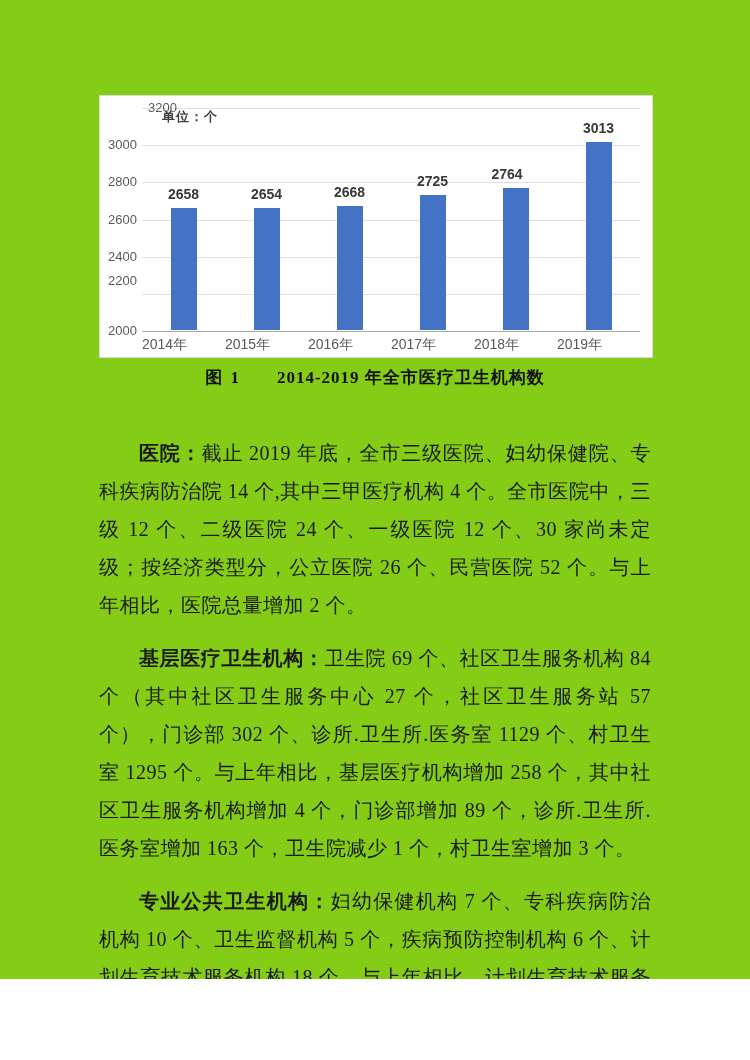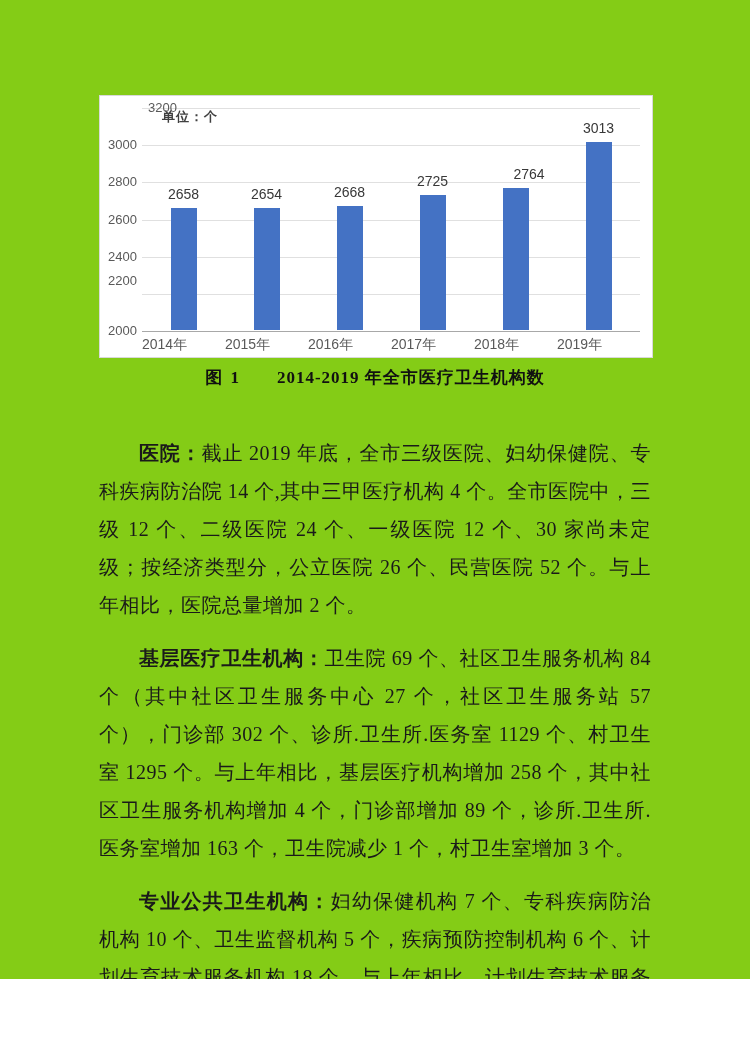--- a/index.html
+++ b/index.html
@@ -40,21 +40,21 @@
   .ylab{
     position:absolute;left:2px;width:35px;
     text-align:right;
     font-size:13px;color:#595959;line-height:16px;
   }
   .bar{
     position:absolute;bottom:1px;width:26px;
   }
   .bar-value{
     position:absolute;width:64px;text-align:center;
-    font-size:14px;font-weight:400;color:#383838;
+    font-size:14px;font-weight:700;color:#383838;
   }
   .xaxis{
     position:absolute;left:42px;top:239px;width:498px;height:20px;
     display:flex;
   }
   .xlab{
     flex:1;text-align:left;
     font-size:14px;color:#595959;line-height:18px;
   }
 
@@ -104,21 +104,21 @@
         <div class="gridline baseline" style="top: 223px;"></div>
         <div class="bar" style="left: 28.5px; height: 122.278px; background: rgb(68, 114, 196);"></div>
         <div class="bar-value" style="left: 9.5px; bottom: 129.278px;">2658</div>
         <div class="bar" style="left: 111.5px; height: 121.535px; background: rgb(68, 114, 196);"></div>
         <div class="bar-value" style="left: 92.5px; bottom: 128.535px;">2654</div>
         <div class="bar" style="left: 194.5px; height: 124.137px; background: rgb(68, 114, 196);"></div>
         <div class="bar-value" style="left: 175.5px; bottom: 131.137px;">2668</div>
         <div class="bar" style="left: 277.5px; height: 134.729px; background: rgb(68, 114, 196);"></div>
         <div class="bar-value" style="left: 258.5px; bottom: 141.729px;">2725</div>
         <div class="bar" style="left: 360.5px; height: 141.977px; background: rgb(68, 114, 196);"></div>
-        <div class="bar-value" style="left: 355px; bottom: 148.977px;">2764</div>
+        <div class="bar-value" style="left: 333px; bottom: 148.977px;">2764</div>
         <div class="bar" style="left: 443.5px; height: 188.249px; background: rgb(68, 114, 196);"></div>
         <div class="bar-value" style="left: 424.5px; bottom: 195.249px;">3013</div>
       </div>
     <div>
         <div class="ylab" style="top: 4px; margin-left: 40px;">3200</div>
         <div class="ylab" style="top: 41.1667px;">3000</div>
         <div class="ylab" style="top: 78.3333px;">2800</div>
         <div class="ylab" style="top: 115.5px;">2600</div>
         <div class="ylab" style="top: 152.667px;">2400</div>
         <div class="ylab" style="top: 177px;">2200</div>

